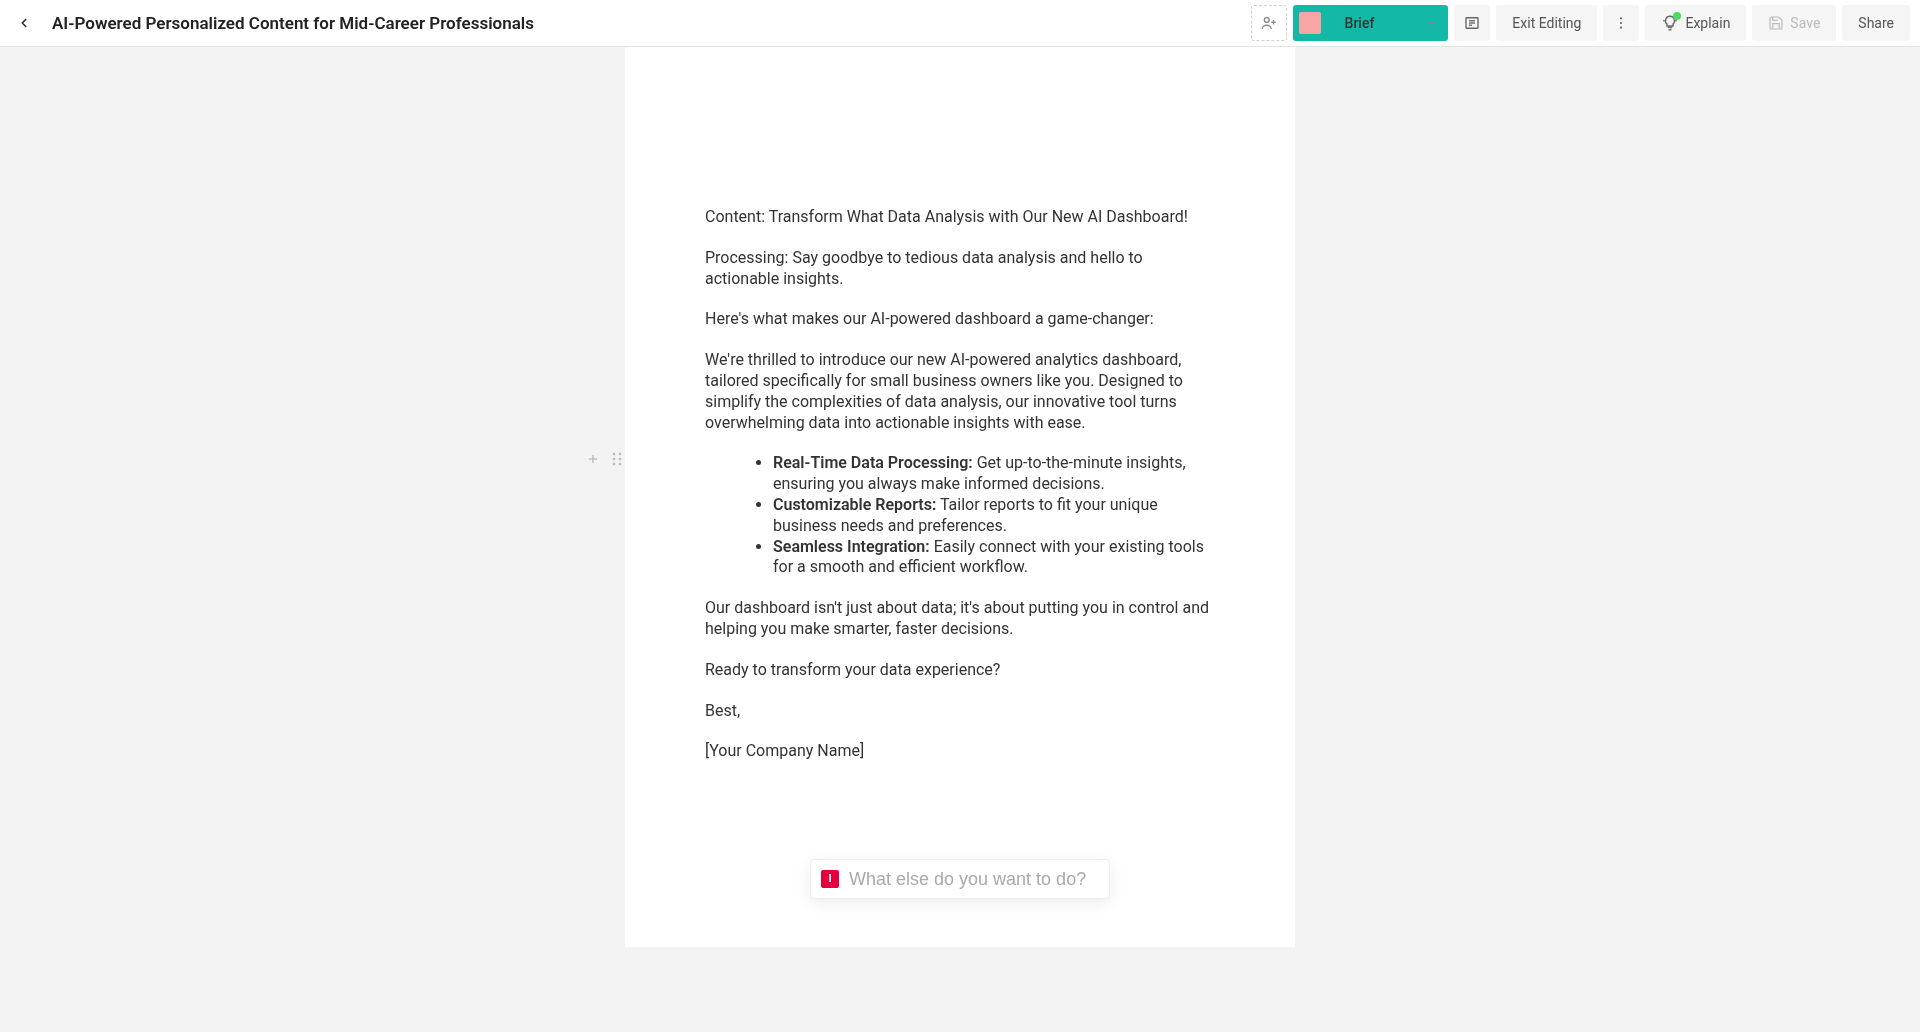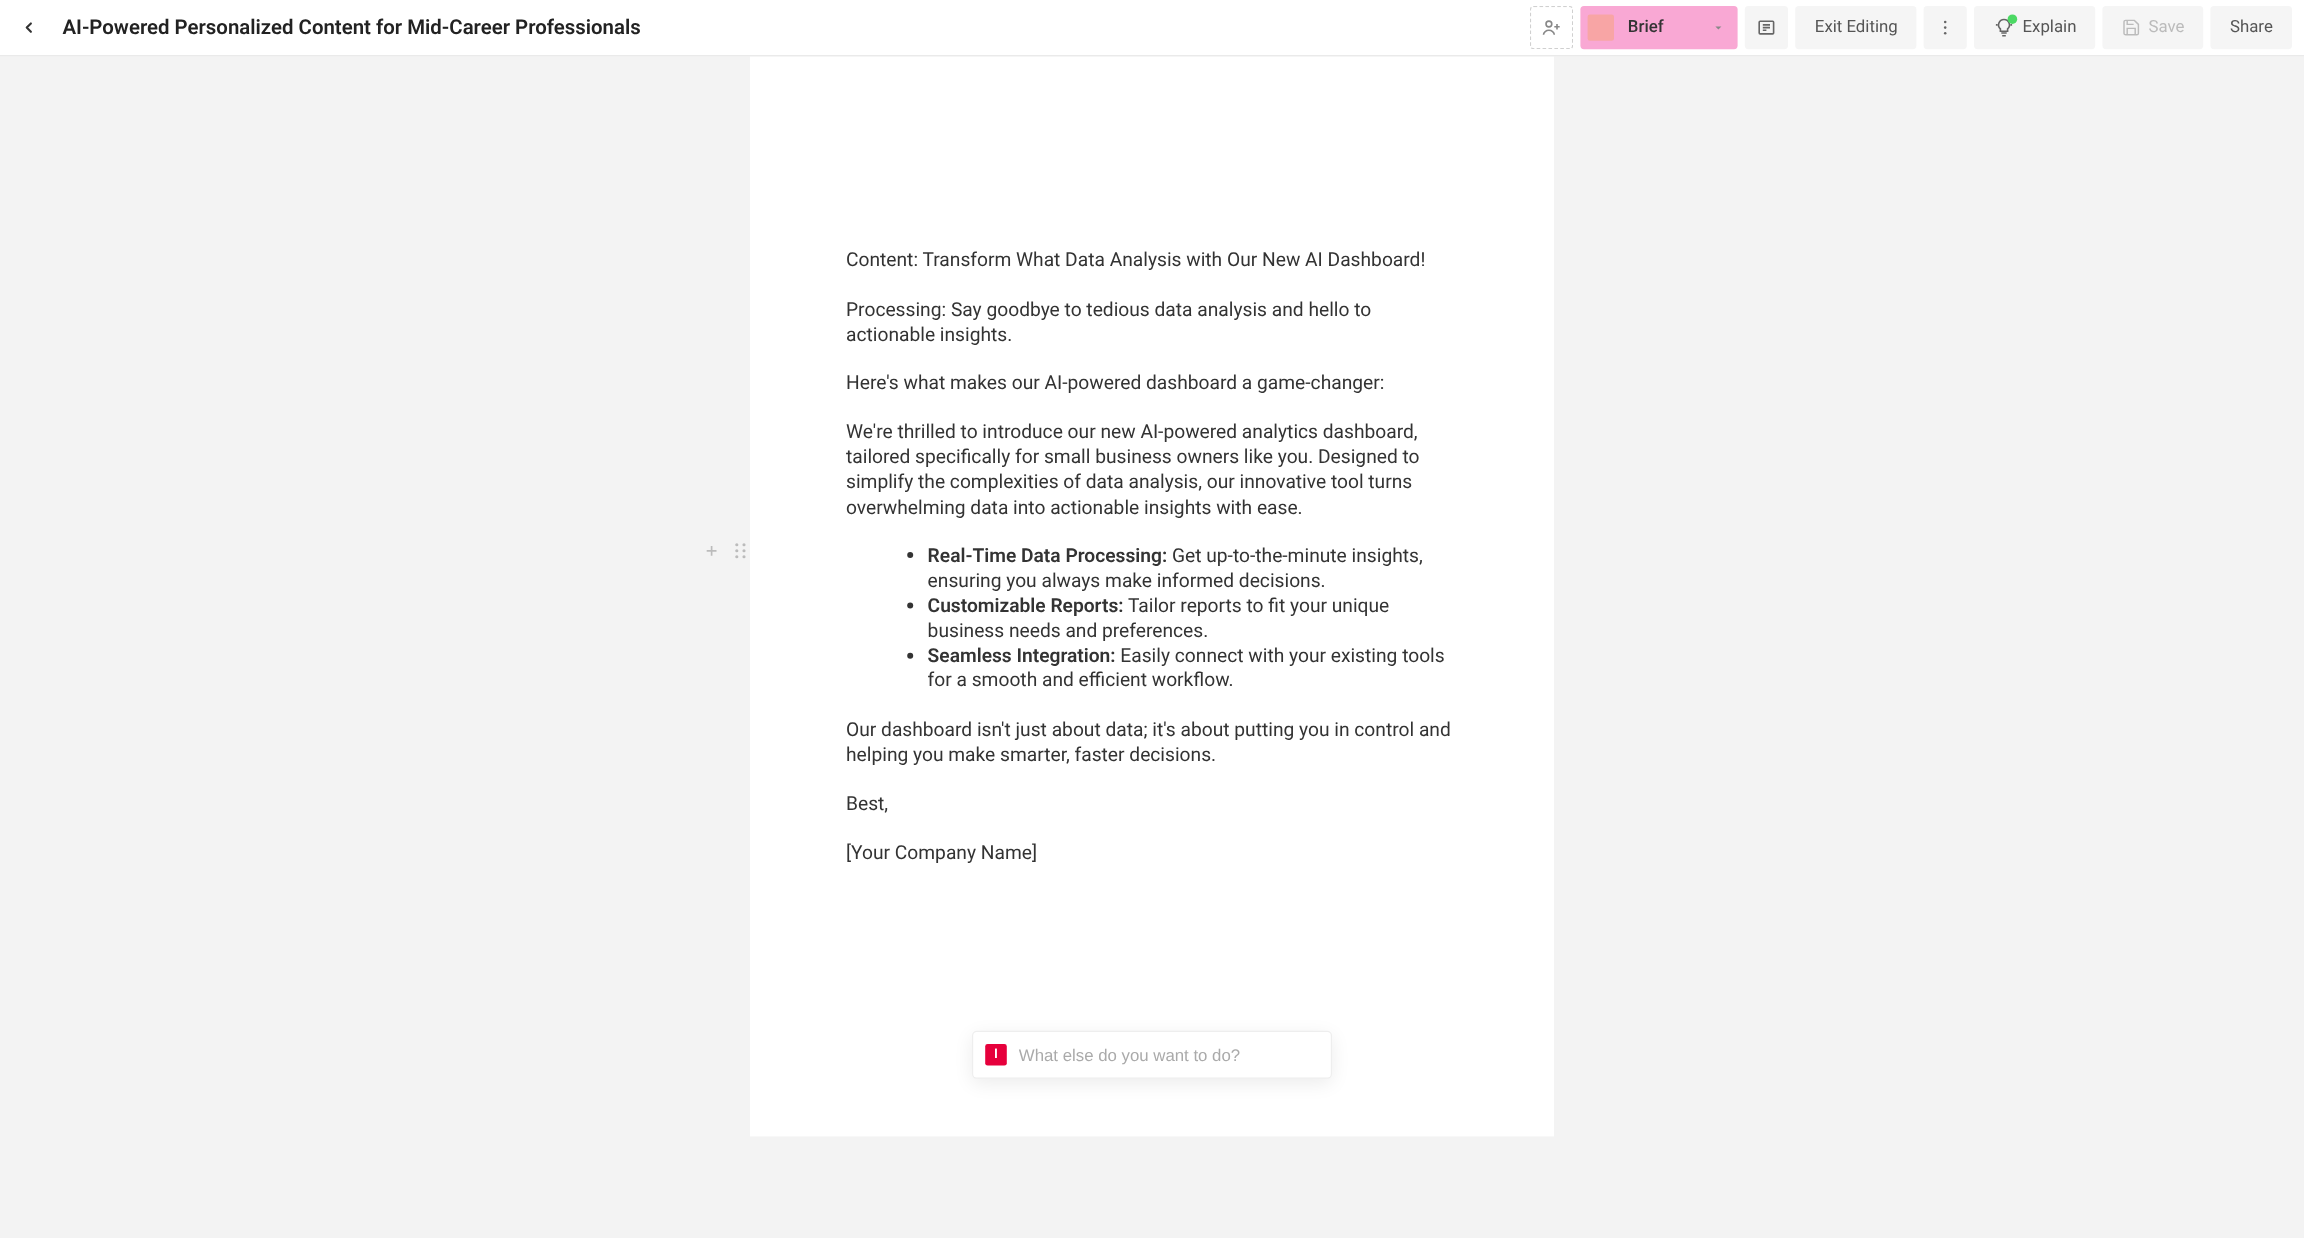--- a/index.html
+++ b/index.html
@@ -42,27 +42,27 @@
     cursor: pointer;
     padding: 0 8px;
   }
   .tb-iconbtn.dashed {
     background: #fff;
     border: 1px dashed #d0d0d0;
   }
   
   .brief-select {
     height: 36px;
-    background: #f9a8d4;
+    background: #14b8a6;
     border-radius: 3px;
     display: flex;
     align-items: center;
     padding: 0 10px 0 6px;
     cursor: pointer;
-    gap: 6px;
+    gap: 18px;
   }
   .brief-swatch {
     width: 22px; height: 22px;
     background: #f8a5a5;
     border-radius: 2px;
     margin-right: 6px;
   }
   .brief-label { font-size: 14px; color: #333; font-weight: 500; margin-right: 34px; }
   .brief-caret { color: #888; }
   
@@ -157,21 +157,21 @@
     border-radius: 2px;
     display: flex; align-items: center; justify-content: center;
     color: #fff;
     font-size: 11px;
     font-weight: bold;
   }
   .prompt-input {
     flex: 1;
     border: none;
     outline: none;
-    font-size: 14px;
+    font-size: 18px;
     color: #be185d;
     background: transparent;
   }
   .prompt-input::placeholder { color: #aaa; }
   
   svg { display: block; }
 </style>
 </head>
 <body>
 
@@ -287,20 +287,21 @@
       <p>We're thrilled to introduce our new AI-powered analytics dashboard, tailored specifically for small business owners like you. Designed to simplify the complexities of data analysis, our innovative tool turns overwhelming data into actionable insights with ease.</p>
 
       <ul>
         <li><span class="bold">Real-Time Data Processing:</span><span> Get up-to-the-minute insights, ensuring you always make informed decisions.</span></li>
         <li><span class="bold">Customizable Reports:</span><span> Tailor reports to fit your unique business needs and preferences.</span></li>
         <li><span class="bold">Seamless Integration:</span><span> Easily connect with your existing tools for a smooth and efficient workflow.</span></li>
       </ul>
 
       <p>Our dashboard isn't just about data; it's about putting you in control and helping you make smarter, faster decisions.</p>
 
+      <p>Ready to transform your data experience?</p>
 
       <p>Best,</p>
 
       <p>[Your Company Name]</p>
 
       <div class="prompt-bar">
         <div class="prompt-badge">I</div>
         <input class="prompt-input" type="text" placeholder="What else do you want to do?" style="">
       </div>
 

